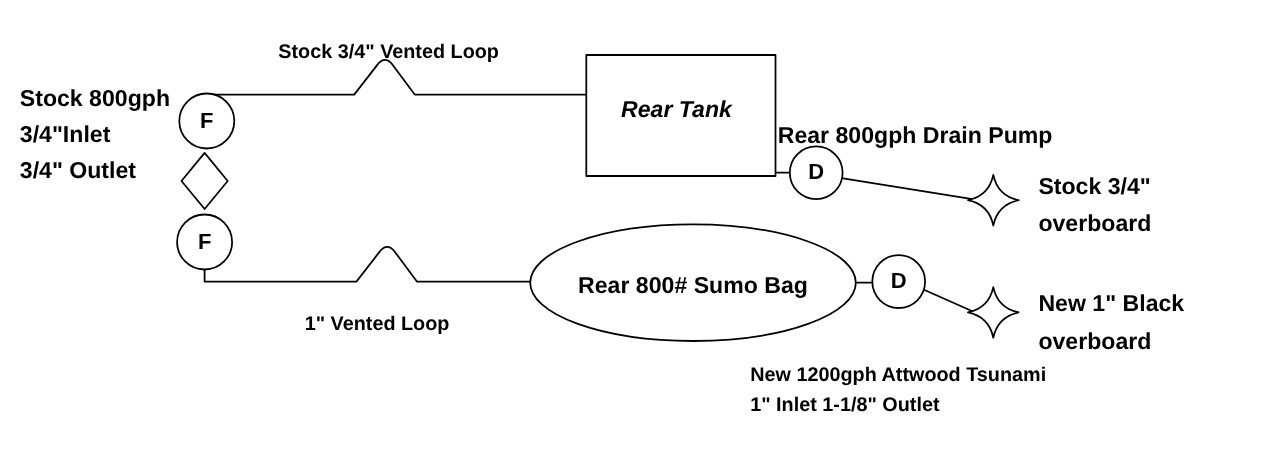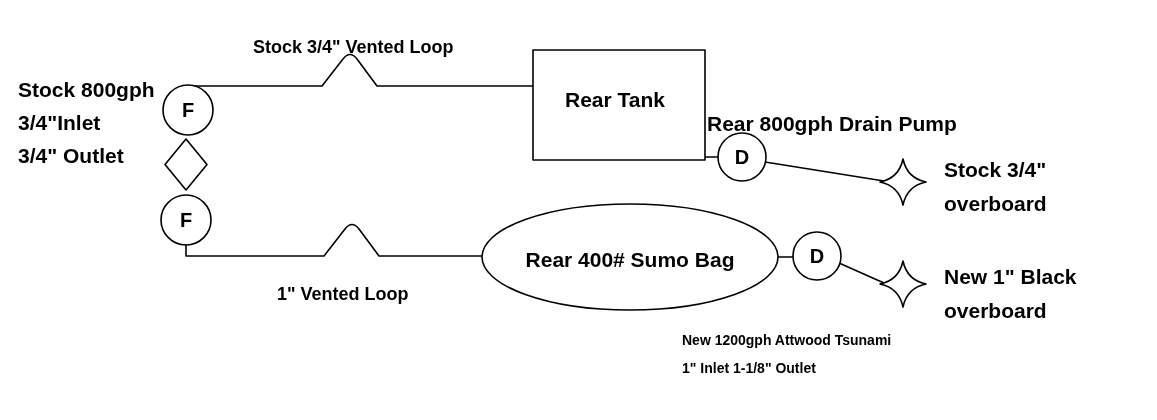--- a/index.html
+++ b/index.html
@@ -33,27 +33,27 @@
     position: absolute;
     width: 48px;
     text-align: center;
     font-weight: bold;
     font-size: 20px;
     color: #000000;
   }
   #lbl-fill-top    { left: 18px;  top: 73px; }
   #lbl-fill-bottom { left: 18px;  top: 178px; }
   #lbl-vl-top      { left: 253px; top: 36px; }
-  #lbl-tank        { left: 533px; top: 83px; width: 164px; text-align: center; }
+  #lbl-tank        { left: 533px; top: 83px; width: 164px; text-align: center; font-style: italic; }
   #lbl-drain-top   { left: 707px; top: 107px; }
   #lbl-ob-top      { left: 944px; top: 153px; line-height: 34px; }
   #lbl-vl-bottom   { left: 277px; top: 283px; }
   #lbl-sumo        { left: 482px; top: 243px; width: 296px; text-align: center; }
   #lbl-ob-bottom   { left: 944px; top: 260px; line-height: 34px; }
-  #lbl-drain-bottom{ left: 682px; top: 326px; font-size: 14px; line-height: 28px; }
+  #lbl-drain-bottom{ left: 682px; top: 326px; font-size: 18px; line-height: 28px; }
   #sym-f1 { left: 164px; top: 99px; }
   #sym-f2 { left: 162px; top: 209px; }
   #sym-d1 { left: 718px; top: 146px; }
   #sym-d2 { left: 793px; top: 245px; }
 </style>
 </head>
 <body>
 
 <div id="canvas">
 
@@ -99,21 +99,21 @@
 
   <div class="lbl" id="lbl-drain-top">Rear 800gph Drain Pump</div>
 
   <div class="lbl" id="lbl-ob-top">
     <div>Stock 3/4"</div>
     <div>overboard</div>
   </div>
 
   <div class="lbl small" id="lbl-vl-bottom">1" Vented Loop</div>
 
-  <div class="lbl" id="lbl-sumo">Rear 400# Sumo Bag</div>
+  <div class="lbl" id="lbl-sumo">Rear 800# Sumo Bag</div>
 
   <div class="lbl" id="lbl-ob-bottom">
     <div>New 1" Black</div>
     <div>overboard</div>
   </div>
 
   <div class="lbl" id="lbl-drain-bottom">
     <div>New 1200gph Attwood Tsunami</div>
     <div>1" Inlet 1-1/8" Outlet</div>
   </div>

